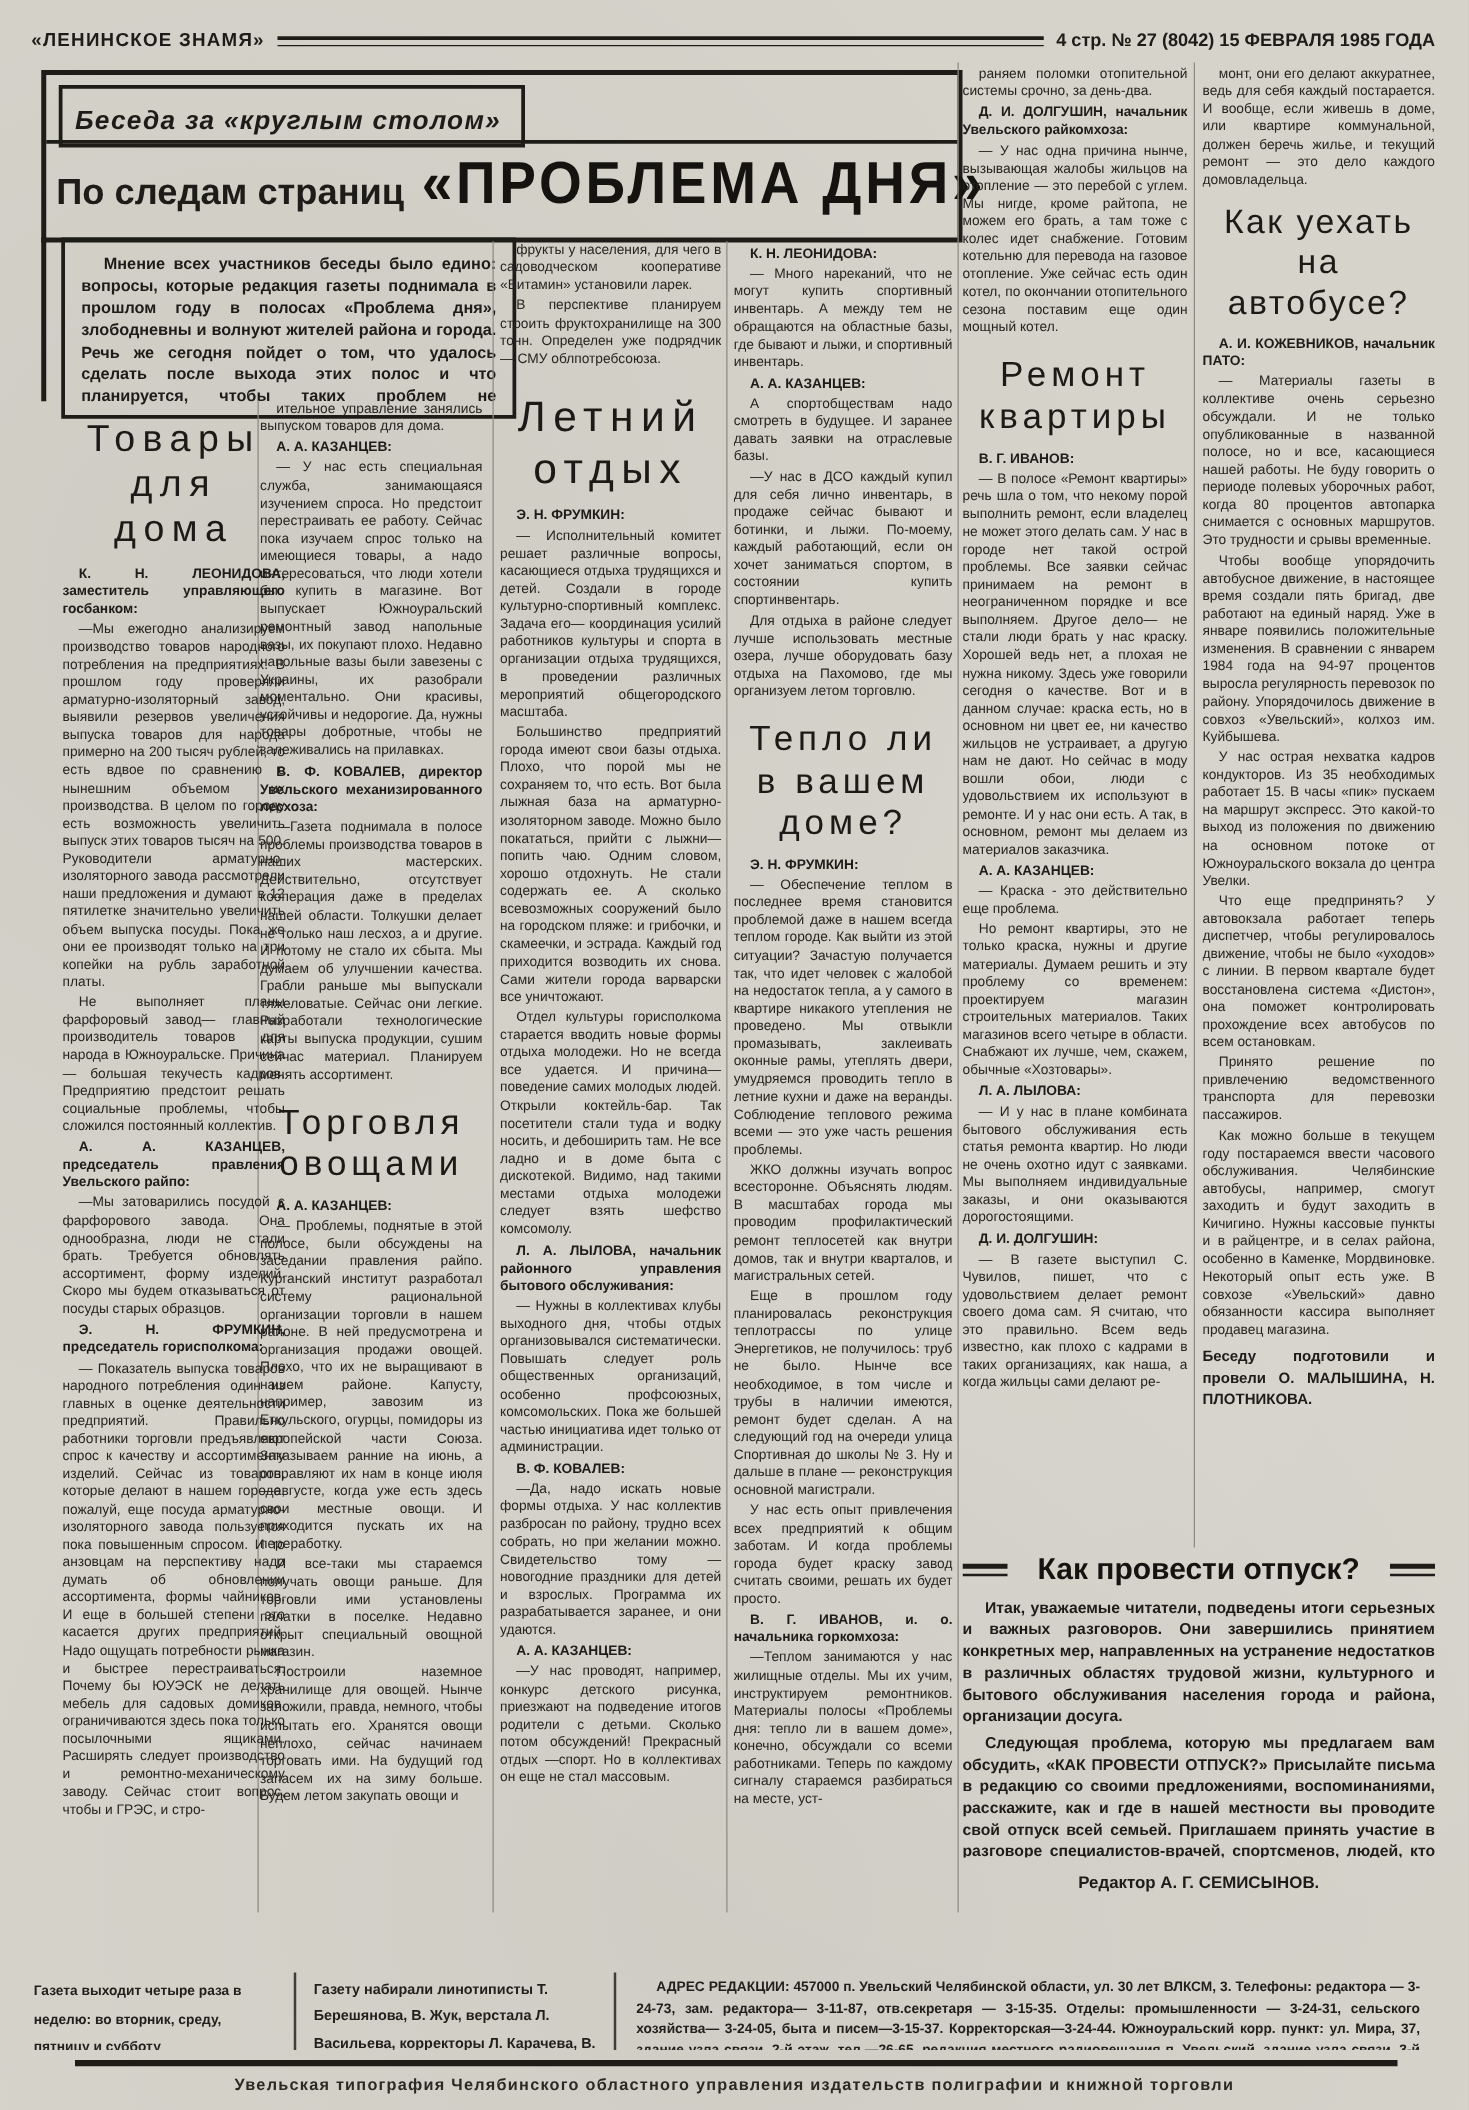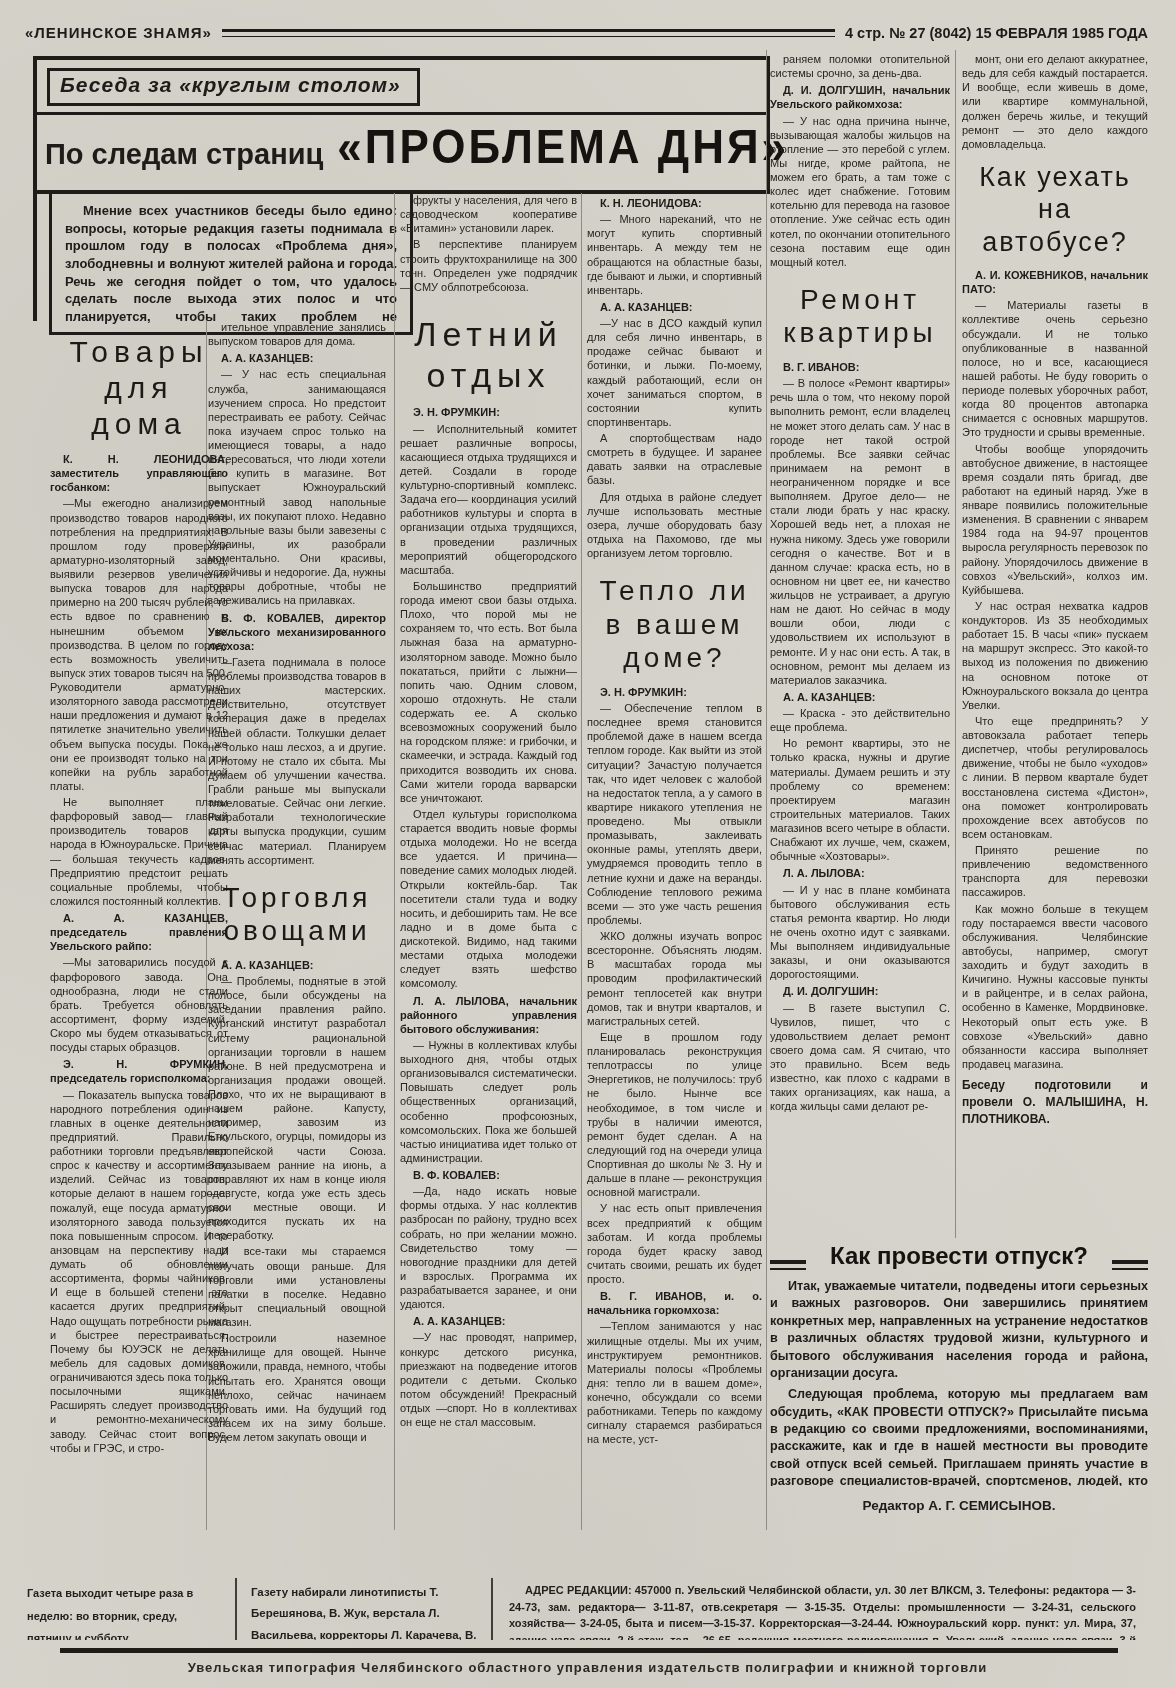--- a/index.html
+++ b/index.html
@@ -14,21 +14,21 @@
     font-family:"Liberation Sans", sans-serif;
     color:#2b2a26; overflow:hidden;
   }
   
   .masthead{position:absolute; left:25px; top:24px; width:1123px; display:flex; align-items:center; gap:10px;}
   .mast-name{font-weight:bold; font-size:15px; letter-spacing:1px; white-space:nowrap; color:#1d1c19;}
   .mast-rule{flex:1; height:4px; border-top:3px solid #1d1c19; border-bottom:1px solid #1d1c19;}
   .mast-issue{font-weight:bold; font-size:14.5px; white-space:nowrap; color:#1d1c19;}
   
   .lead-box{position:absolute; left:33px; top:56px; width:729px; height:130px; border:4px solid #1d1c19;}
-  .kicker{position:absolute; left:10px; top:8px; border:3px solid #1d1c19; padding:2px 16px 6px 10px;
+  .kicker{position:absolute; left:10px; top:8px; border:3px solid #1d1c19; padding:14px 16px 6px 10px;
     font-size:21px; font-weight:bold; font-style:italic; letter-spacing:1px; color:#1d1c19; background:inherit;}
   .kicker-rule{position:absolute; left:0; top:52px; width:100%; height:3px; background:#1d1c19;}
   .headline-row{position:absolute; left:8px; top:64px; width:715px; display:flex; align-items:baseline; gap:14px; white-space:nowrap;}
   .headline-prefix{font-size:29px; font-weight:bold; color:#1d1c19;}
   .headline-title{font-size:44px; font-weight:bold; letter-spacing:3px; color:#14130f; transform:scaleY(1.08); transform-origin:bottom;}
   .lead-left-ext{position:absolute; left:33px; top:190px; width:4px; height:131px; background:#1d1c19;}
   .intro-box{position:absolute; left:49px; top:190px; width:332px; height:121px; border:3px solid #1d1c19;
     padding:9px 13px; font-size:13px; font-weight:bold; line-height:1.36; text-align:justify; color:#1d1c19; overflow:hidden;}
   .intro-box p{margin:0; text-indent:18px;}
   
@@ -49,21 +49,21 @@
   #col6{left:962px; top:52px;  width:186px; height:1186px;}
   
   .vr{position:absolute; width:1px; background:#8e8b83;}
   #vr1{left:206px; top:320px; height:1210px;}
   #vr2{left:394px; top:193px; height:1337px;}
   #vr3{left:581px; top:193px; height:1337px;}
   #vr4{left:766px; top:50px;  height:1480px;}
   #vr5{left:955px; top:50px;  height:1188px;}
   
   .otpusk{position:absolute; left:770px; top:1242px; width:378px; height:244px; overflow:hidden;}
-  .otpusk-head{display:flex; align-items:flex-end; gap:24px; margin-bottom:8px;}
+  .otpusk-head{display:flex; align-items:center; gap:24px; margin-bottom:8px;}
   .otpusk-bar{flex:1; height:4px; border-top:4px solid #1d1c19; border-bottom:2px solid #1d1c19;}
   .otpusk-title{font-size:24px; font-weight:bold; white-space:nowrap; color:#14130f;}
   .otpusk p{margin:0 0 4px; font-size:12.6px; font-weight:bold; line-height:1.38; text-align:justify; text-indent:18px; color:#1d1c19;}
   .editor{position:absolute; left:770px; top:1498px; width:378px; text-align:center; font-weight:bold; font-size:13.5px; color:#1d1c19;}
   
   .footer{position:absolute; left:25px; top:1548px; width:1123px; height:92px; display:flex;}
   .fcell{padding:4px 12px 0 2px; overflow:hidden; color:#201f1b;margin-top:30px;}
   .fcell + .fcell{border-left:2px solid #403e38;}
   #fcell1{width:196px; font-size:11px; font-weight:bold; line-height:2.05;}
   #fcell1 .order{margin-top:2px;}
@@ -140,22 +140,22 @@
     <p class="sp">В. Ф. КОВАЛЕВ:</p>
     <p class="p">—Да, надо искать новые формы отдыха. У нас коллектив разбросан по району, трудно всех собрать, но при желании можно. Свидетельство тому —новогодние праздники для детей и взрослых. Программа их разрабатывается заранее, и они удаются.</p>
     <p class="sp">А. А. КАЗАНЦЕВ:</p>
     <p class="p">—У нас проводят, например, конкурс детского рисунка, приезжают на подведение итогов родители с детьми. Сколько потом обсуждений! Прекрасный отдых —спорт. Но в коллективах он еще не стал массовым.</p>
   </div>
 
   <div class="col" id="col4">
     <p class="sp">К. Н. ЛЕОНИДОВА:</p>
     <p class="p">— Много нареканий, что не могут купить спортивный инвентарь. А между тем не обращаются на областные базы, где бывают и лыжи, и спортивный инвентарь.</p>
     <p class="sp">А. А. КАЗАНЦЕВ:</p>
+    <p class="p">А спортобществам надо смотреть в будущее. И заранее давать заявки на отраслевые базы.</p>
     <p class="p">—У нас в ДСО каждый купил для себя лично инвентарь, в продаже сейчас бывают и ботинки, и лыжи. По-моему, каждый работающий, если он хочет заниматься спортом, в состоянии купить спортинвентарь.</p>
-    <p class="p">А спортобществам надо смотреть в будущее. И заранее давать заявки на отраслевые базы.</p>
     <p class="p">Для отдыха в районе следует лучше использовать местные озера, лучше оборудовать базу отдыха на Пахомово, где мы организуем летом торговлю.</p>
     <div class="h2 mid">Тепло ли в вашем доме?</div>
     <p class="sp">Э. Н. ФРУМКИН:</p>
     <p class="p">— Обеспечение теплом в последнее время становится проблемой даже в нашем всегда теплом городе. Как выйти из этой ситуации? Зачастую получается так, что идет человек с жалобой на недостаток тепла, а у самого в квартире никакого утепления не проведено. Мы отвыкли промазывать, заклеивать оконные рамы, утеплять двери, умудряемся проводить тепло в летние кухни и даже на веранды. Соблюдение теплового режима всеми — это уже часть решения проблемы.</p>
     <p class="p">ЖКО должны изучать вопрос всесторонне. Объяснять людям. В масштабах города мы проводим профилактический ремонт теплосетей как внутри домов, так и внутри кварталов, и магистральных сетей.</p>
     <p class="p">Еще в прошлом году планировалась реконструкция теплотрассы по улице Энергетиков, не получилось: труб не было. Нынче все необходимое, в том числе и трубы в наличии имеются, ремонт будет сделан. А на следующий год на очереди улица Спортивная до школы № 3. Ну и дальше в плане — реконструкция основной магистрали.</p>
     <p class="p">У нас есть опыт привлечения всех предприятий к общим заботам. И когда проблемы города будет краску завод считать своими, решать их будет просто.</p>
     <p class="sp">В. Г. ИВАНОВ, и. о. начальника горкомхоза:</p>
     <p class="p">—Теплом занимаются у нас жилищные отделы. Мы их учим, инструктируем ремонтников. Материалы полосы «Проблемы дня: тепло ли в вашем доме», конечно, обсуждали со всеми работниками. Теперь по каждому сигналу стараемся разбираться на месте, уст-</p>
   </div>

